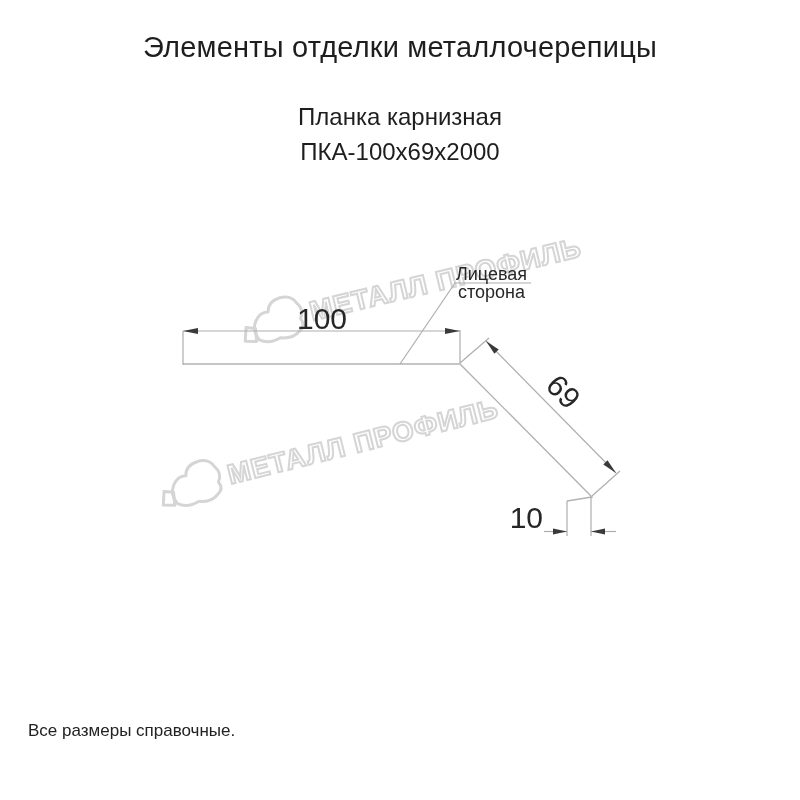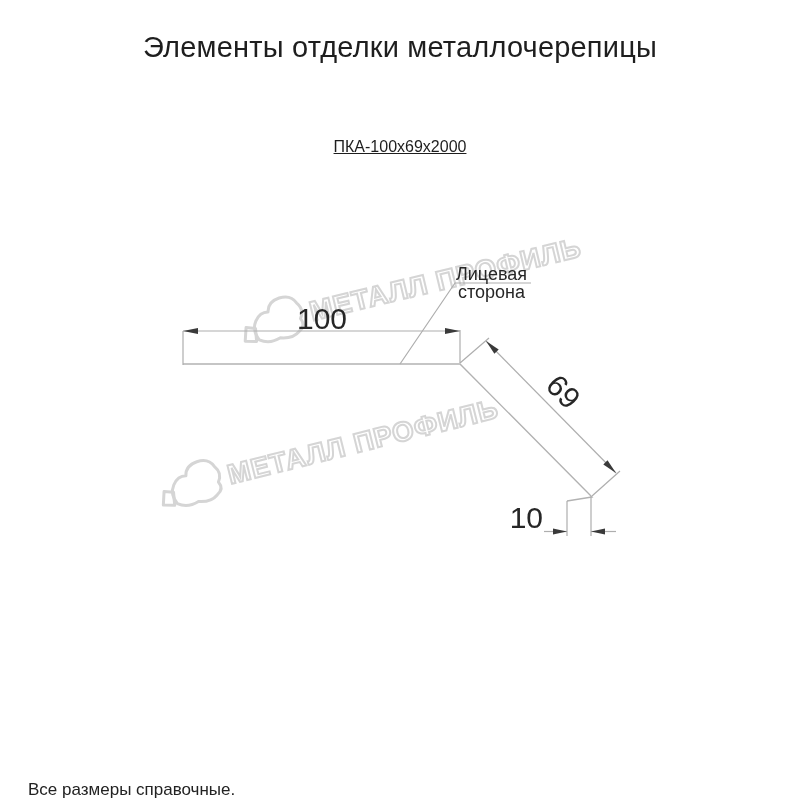--- a/index.html
+++ b/index.html
@@ -9,44 +9,45 @@
     font-family:"Liberation Sans",sans-serif;
     position:relative;
     overflow:hidden;
     color:#1e1e1e;
   }
   .page{position:absolute;inset:0;}
   
   .hdr-line{position:absolute;left:0;width:800px;text-align:center;white-space:nowrap;}
   .title{top:31px;font-size:29px;letter-spacing:.2px;}
   .product{top:103px;font-size:24px;}
-  .model{top:138px;font-size:16px;text-decoration:underline;}
+  .model{top:138px;font-size:24px;}
   
   svg.diagram{position:absolute;left:0;top:0;width:800px;height:800px;}
   .thin{stroke:#aeaeae;stroke-width:1.2;fill:none;}
   .profile{stroke:#b2b2b2;stroke-width:1.4;fill:none;stroke-linejoin:miter;}
   .arrow{fill:#3a3a3a;stroke:none;}
   .dimtxt{font-family:"Liberation Sans",sans-serif;font-size:30px;fill:#262626;}
   .lbltxt{font-family:"Liberation Sans",sans-serif;font-size:18px;fill:#262626;}
   .wm-text{
     font-family:"Liberation Sans",sans-serif;
     font-size:27.5px;font-weight:bold;letter-spacing:1px;
     fill:#ffffff;fill-opacity:.75;
     stroke:#d5d5d5;stroke-width:2;
   }
   .wm-logo{stroke:#d5d5d5;stroke-width:3;fill:none;stroke-linejoin:round;stroke-linecap:round;}
   
-  .footer{position:absolute;left:28px;top:780px;font-size:17px;line-height:19px;color:#222;}
+  .footer{position:absolute;left:28px;top:721px;font-size:17px;line-height:19px;color:#222;}
 </style>
 </head>
 <body>
 
 <div class="page">
 
   <div class="hdr-line title">Элементы отделки металлочерепицы</div>
+  <div class="hdr-line product">Планка карнизная</div>
   <div class="hdr-line model">ПКА-100х69х2000</div>
 
   <svg class="diagram" viewBox="0 0 800 800">
 
     <g transform="translate(240,328) rotate(-13.5)">
       <g class="wm-logo" transform="translate(0,-24)">
         <path d="M2 38 L6 25 L15 28 L13 41 Z"></path>
         <path d="M16 40 Q11 29 17 21 Q23 13 31 15 Q33 5 45 4 Q57 3 61 13 Q67 21 61 29 Q65 37 57 41 Q49 47 37 43 Q25 47 16 40 Z"></path>
       </g>
       <text class="wm-text" x="72" y="10">МЕТАЛЛ ПРОФИЛЬ</text>

